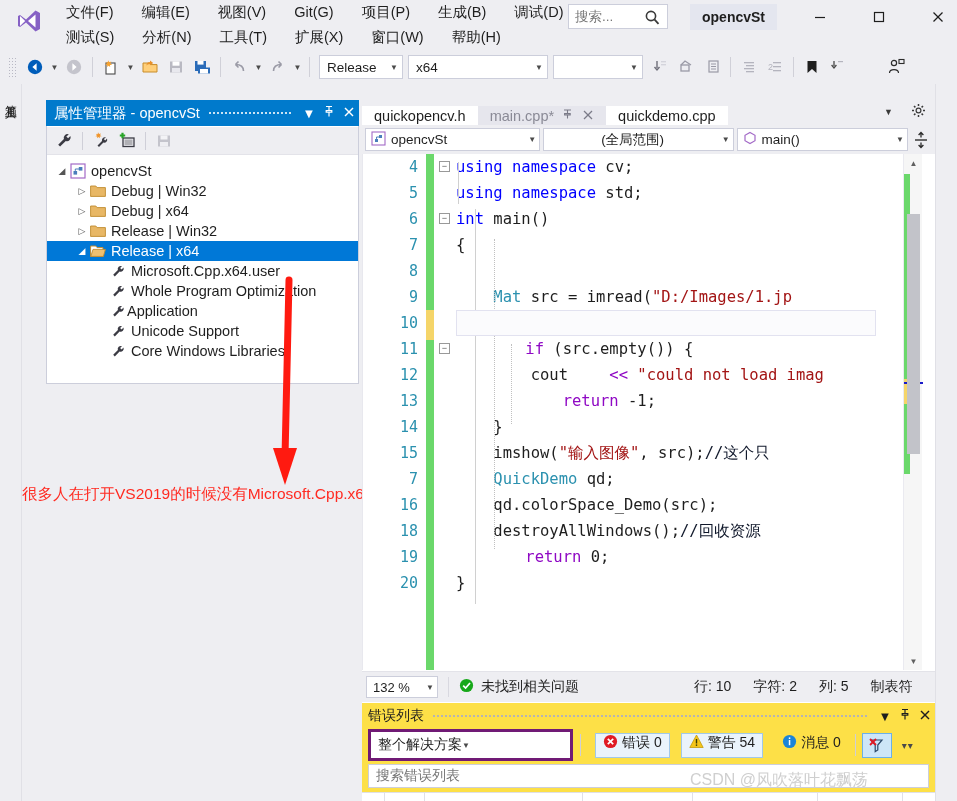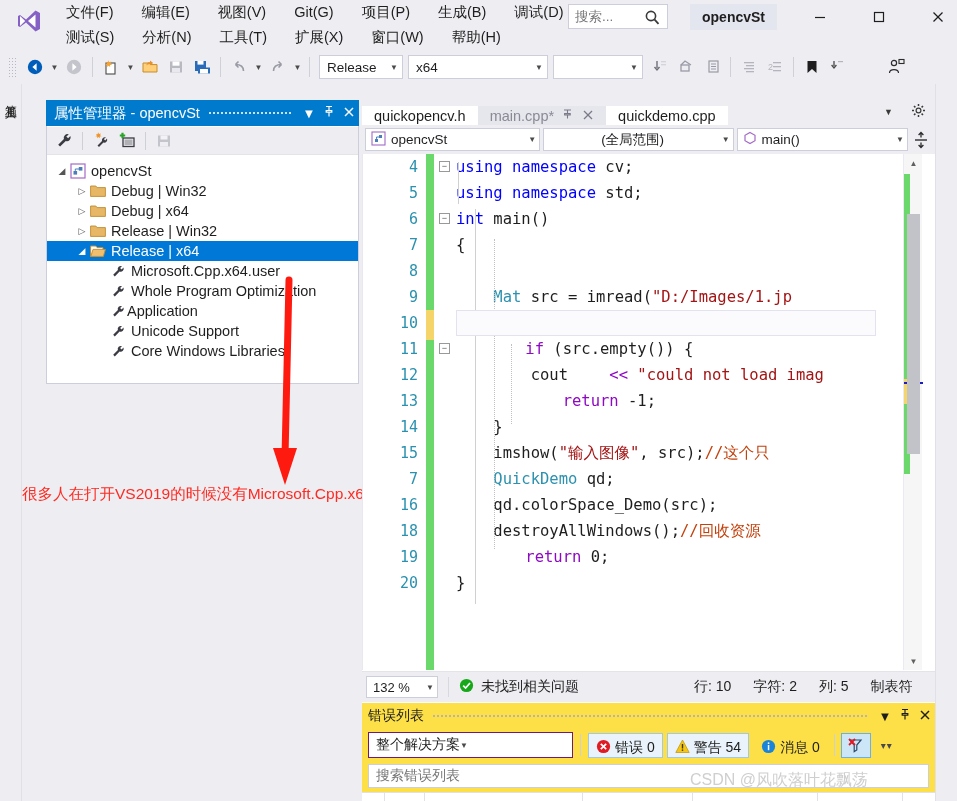--- a/index.html
+++ b/index.html
@@ -95,21 +95,21 @@
   .changebar { position:absolute; left:63px; top:0; width:8px; }
   .foldcol { position:absolute; left:74px; top:0; width:16px; }
   .codetext { position:absolute; left:93px; top:0; right:0;
      font-family:"DejaVu Sans Mono","Liberation Mono",monospace; font-size:15.5px;
      white-space:pre; }
   .cline { height:26px; line-height:26px; }
   .kw  { color:#0000ff; }
   .kw2 { color:#8f08c4;margin-left:32px; }
   .ty  { color:#2b91af; }
   .st  { color:#a31515; }
-  .cm  { color:#c2410c; }
+  .cm  { color:#0f172a; }
   .pl  { color:#1e1e1e; }
   .curline { position:absolute; left:93px; width:420px; height:26px; border:1px solid #e2e2f0; background:#fbfbfd; }
   .foldbox { width:11px; height:11px; border:1px solid #999; background:#fff; color:#555;
      font-size:9px; line-height:9px; text-align:center; display:inline-block; }
   .vline { position:absolute; width:1px; background:#d0d0d0; }
   .dotline { position:absolute; width:0; border-left:1px dotted #c0c0c0; }
 
   .vscroll { position:absolute; left:903px; top:154px; width:19px; height:516px; background:#f6f6f6; border-left:1px solid #eaeaf0; }
   .vscroll .arr { position:absolute; left:0; width:19px; height:18px; display:flex; align-items:center; justify-content:center;
      font-size:8px; color:#606060; }
@@ -124,24 +124,24 @@
      display:flex; align-items:center; justify-content:space-between; padding:0 3px 0 6px; font-size:13px; }
   .estatus .sepv { width:1px; height:20px; background:#d8d8e0; margin:0 10px; }
 
   
   .el { position:absolute; left:362px; top:703px; width:573px; height:98px; background:#fde047; }
   .el-title { height:26px; display:flex; align-items:center; padding-left:6px; font-size:14px; color:#1e1e1e; }
   .el-title .dots { flex:1; height:5px; margin:0 8px;
      background-image: radial-gradient(#b0b0bc 0.7px, transparent 0.8px); background-size:4px 4px; }
   .el-title .tb { width:20px; text-align:center; font-size:13px; cursor:default; }
   .el-tools { height:32px; display:flex; align-items:center; padding-left:6px; gap:4px; }
-  .el-scope { width:205px; height:26px; border:1px solid #701a75; background:#fff; display:flex;
+  .el-scope { width:205px; height:32px; border:3px solid #701a75; background:#fff; display:flex;
      align-items:center; padding:0 4px 0 7px; font-size:14px; }
-  .el-btn { height:25px; border:1px solid #a0c8e8; background:#eaf3fb; display:flex; align-items:flex-end;
-     gap:4px; padding:0 7px; font-size:14px; cursor:default; }
+  .el-btn { height:25px; border:1px solid #a0c8e8; background:#eaf3fb; display:flex; align-items:flex-start;
+     gap:4px; padding:0 7px; font-size:14px; cursor:default;margin-left:7px; }
   .el-search { margin:3px 6px 0 6px; height:24px; border:1px solid #cccedb; background:#fff;
      display:flex; align-items:center; padding-left:7px; font-size:14px; color:#777; }
   .csdn { position:absolute; left:690px; top:770px; font-size:16px; color:#cfcfcf; white-space:nowrap; }
   .el-grid { position:absolute; left:362px; top:792px; width:573px; height:9px; background:#fff; border-top:1px solid #e0e0e6; }
   .el-grid .gl { position:absolute; top:0; width:1px; height:9px; background:#e0e0e6; }
 </style>
 </head>
 <body>
 
 <div id="root">

